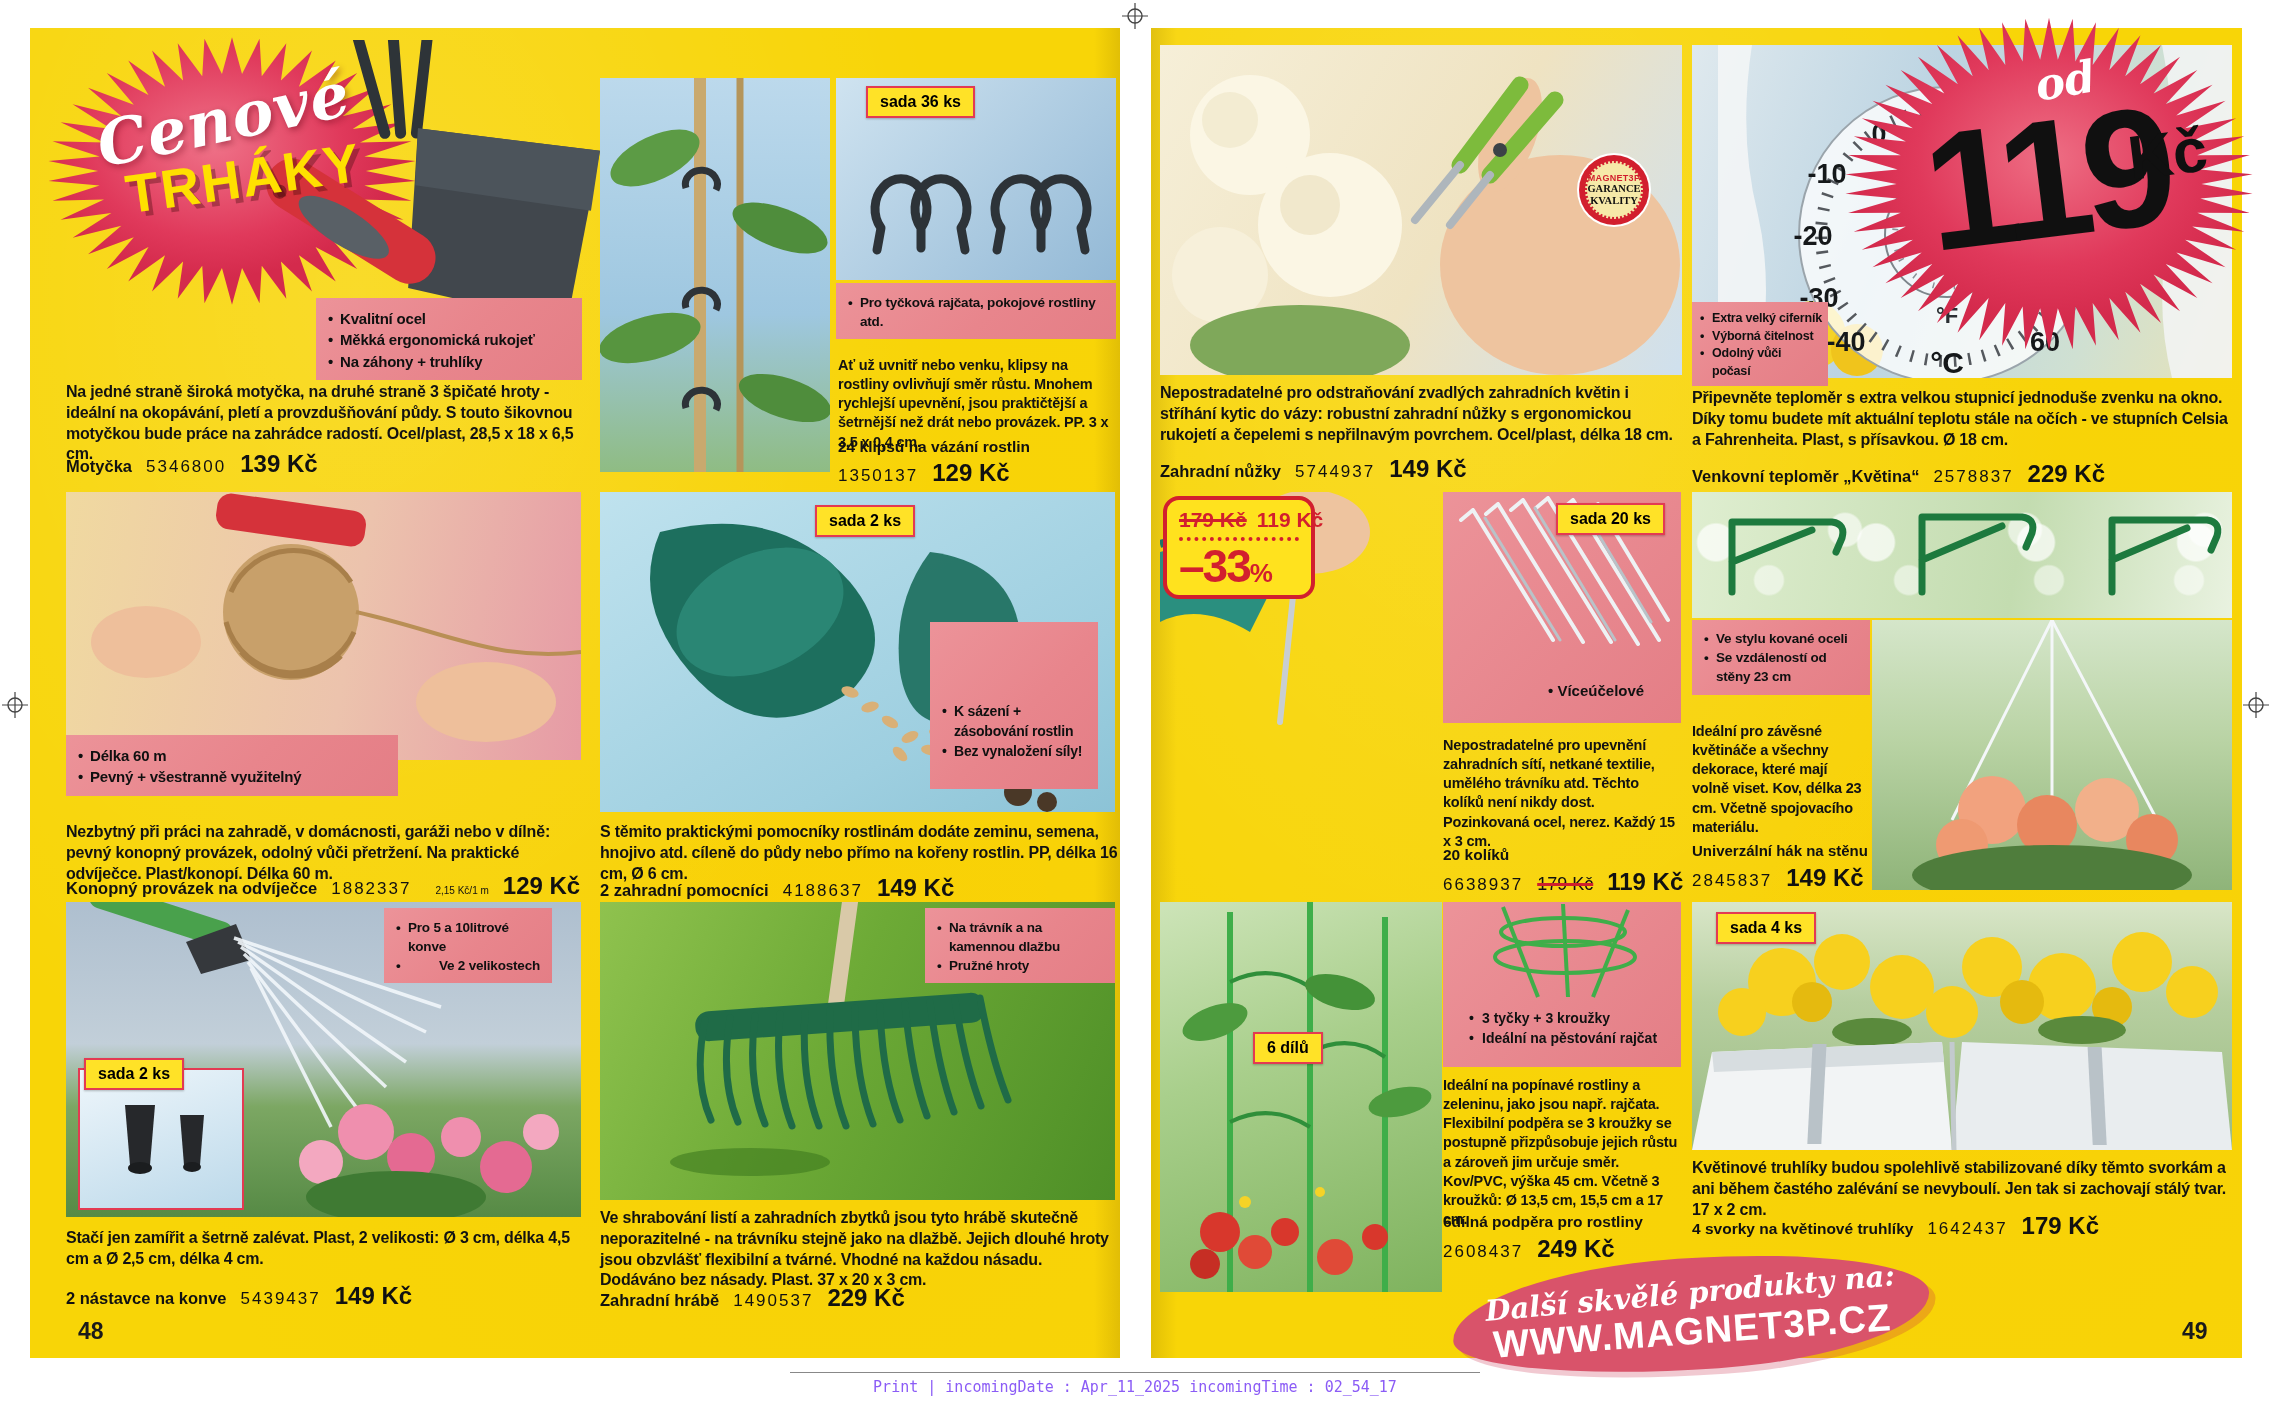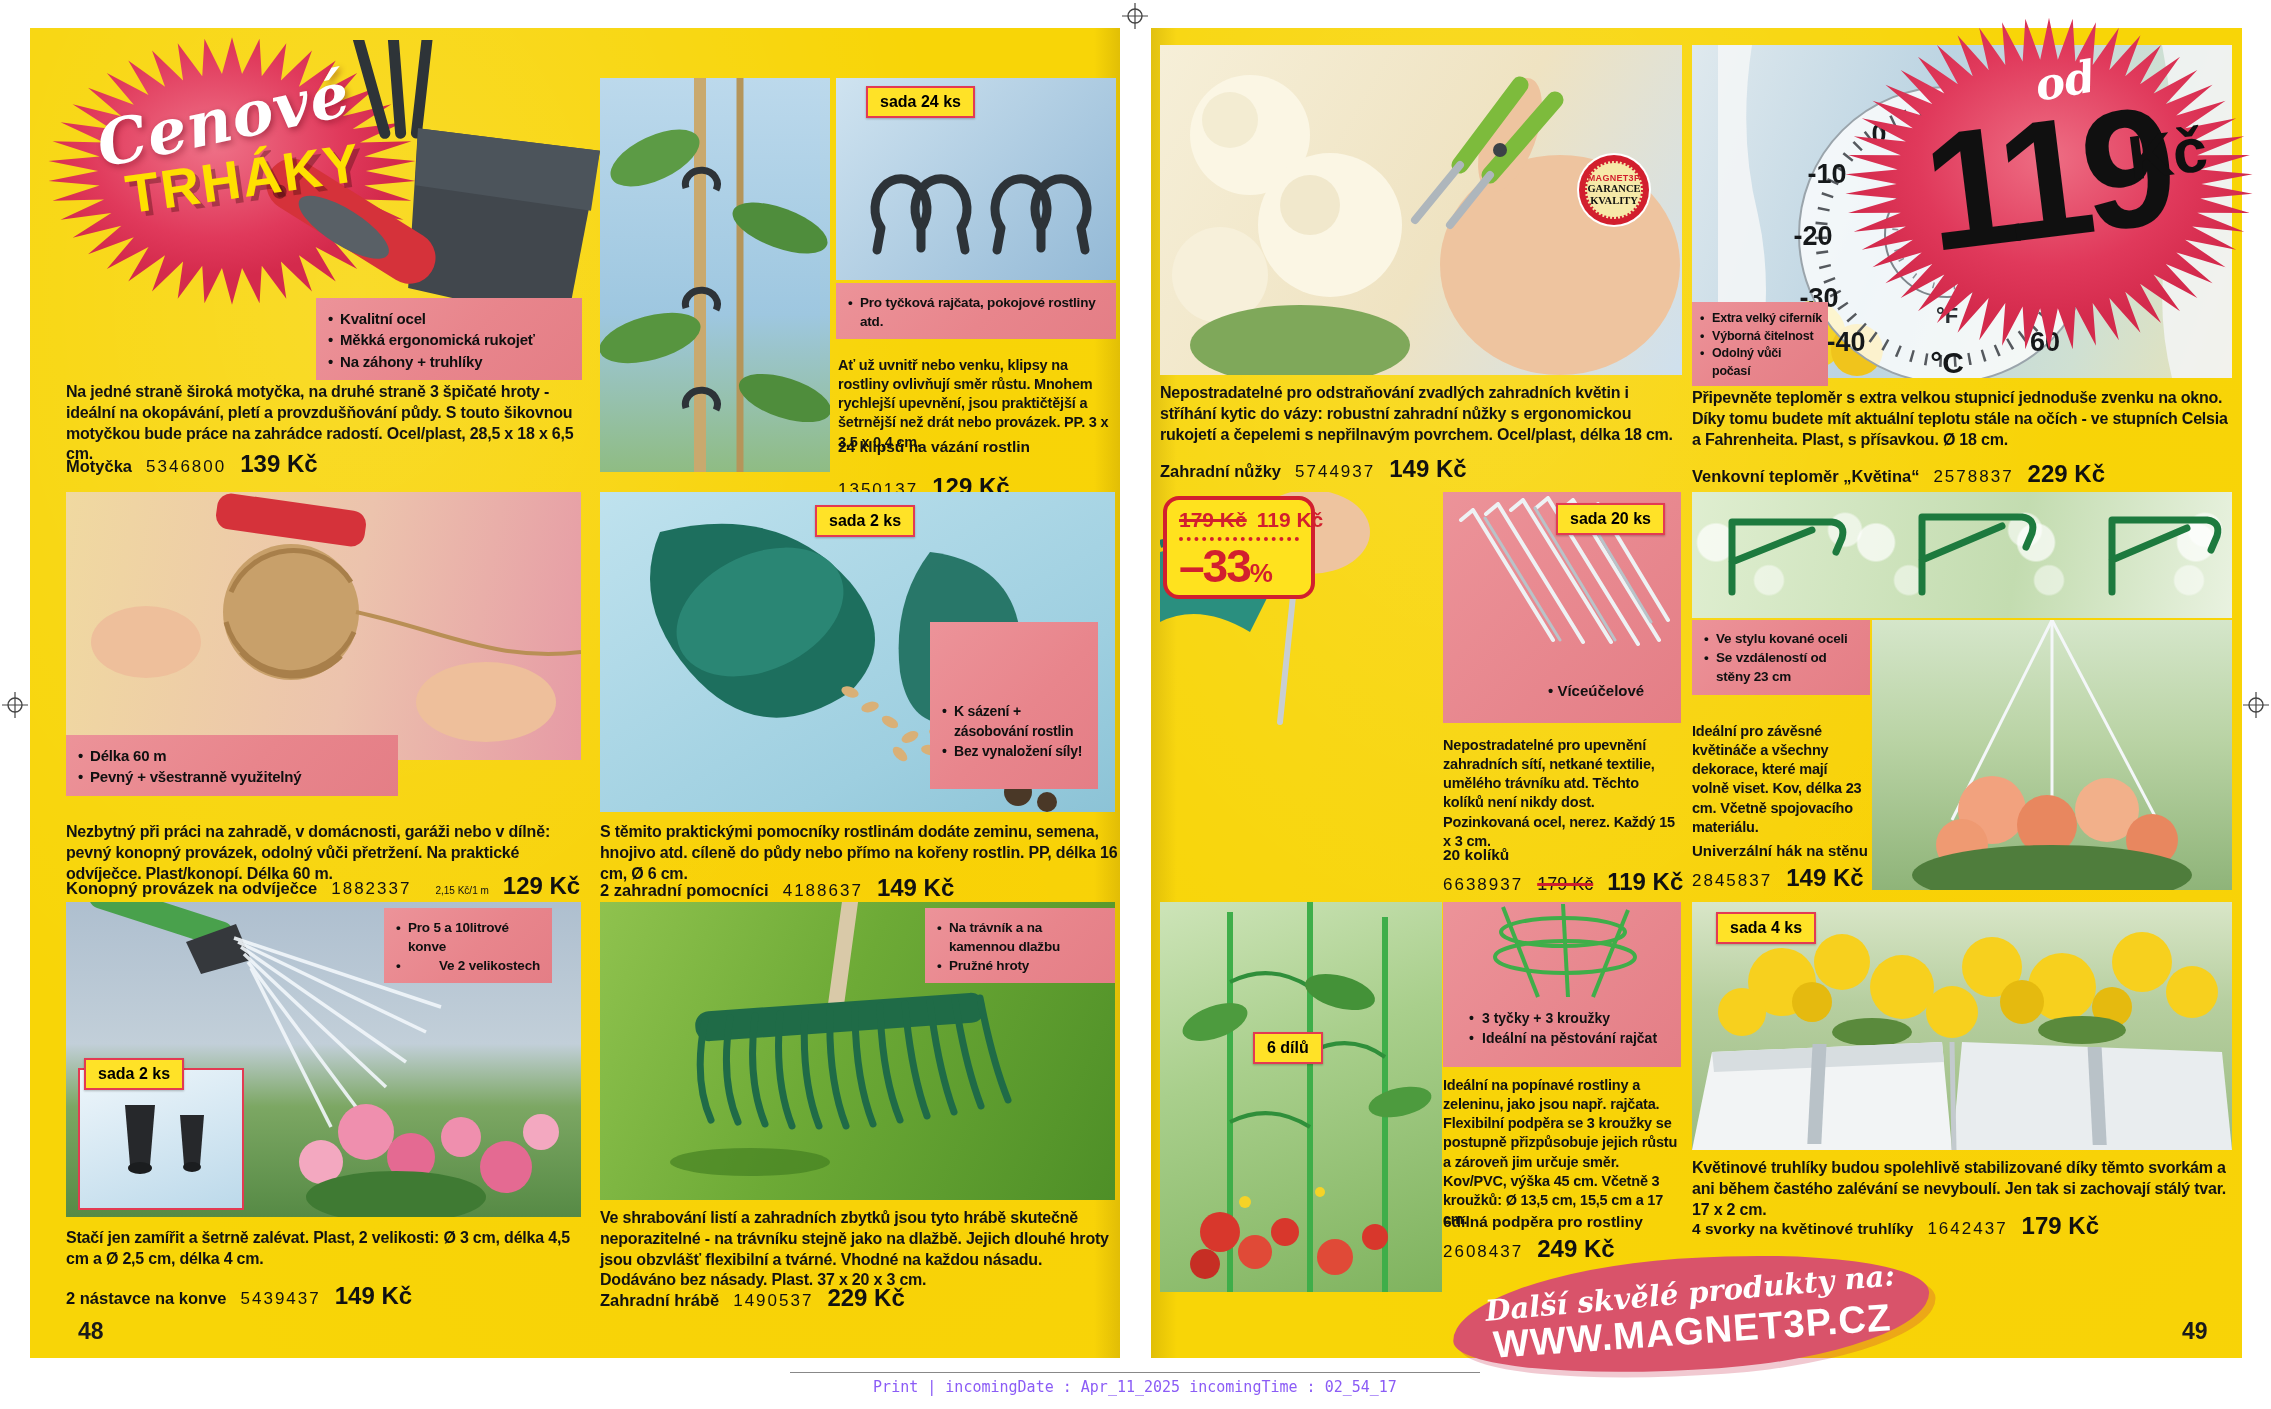--- a/index.html
+++ b/index.html
@@ -143,30 +143,30 @@
     </svg>
   </div>
   <div class="abs photo" style="left:836px;top:78px;width:280px;height:202px;background:linear-gradient(135deg,#cfe3f0,#93b9d6);">
     <svg width="280" height="202" viewBox="0 0 280 202">
       <g stroke="#2d3338" stroke-width="9" fill="none" stroke-linecap="round">
         <path d="M45,150 a26,30 0 1 1 40,0 M85,150 a26,30 0 1 1 40,0 M45,150 l-4,22 M125,150 l4,22 M85,150 v20"></path>
         <path d="M165,150 a26,30 0 1 1 40,0 M205,150 a26,30 0 1 1 40,0 M165,150 l-4,22 M245,150 l4,22 M205,150 v20"></path>
       </g>
     </svg>
   </div>
-  <div class="abs sada" style="left:866px;top:86px;z-index:3;">sada 24 ks</div>
+  <div class="abs sada" style="left:866px;top:86px;z-index:3;">sada 36 ks</div>
   <div class="abs bullets" style="left:836px;top:283px;width:280px;">
     <ul>
         <li style="font-size:13.5px;">Pro tyčková rajčata, pokojové rostliny atd.</li>
       </ul>
   </div>
   <div class="abs desc sm" style="left:838px;top:356px;width:280px;">Ať už uvnitř nebo venku, klipsy na rostliny ovlivňují směr růstu. Mnohem rychlejší upevnění, jsou praktičtější a šetrnější než drát nebo provázek. PP. 3 x 3,5 x 0,4 cm.</div>
   <div class="abs" style="left:838px;top:438px;">
     <div class="pname" style="font-size:15.5px;">24 klipsů na vázání rostlin</div>
-    <div style="margin-top:17px;"><span class="psku" style="margin-left:0;">1350137</span><span class="pprice">129 Kč</span></div>
+    <div style="margin-top:3px;"><span class="psku" style="margin-left:0;">1350137</span><span class="pprice">129 Kč</span></div>
   </div>
 
   <div class="abs photo" style="left:66px;top:492px;width:515px;height:268px;background:linear-gradient(100deg,#f0d9a0,#ecc3ad 55%,#e69aa5);">
     <svg width="515" height="268" viewBox="0 0 515 268">
       <rect x="150" y="10" width="150" height="36" rx="14" fill="#d5323a" transform="rotate(8 225 28)"></rect>
       <circle cx="225" cy="120" r="68" fill="#c8a06a"></circle>
       <path d="M165,100 a68,68 0 0 1 120,-10 M160,130 a68,68 0 0 0 128,10 M175,160 a68,68 0 0 0 100,4" stroke="#a87f4a" stroke-width="5" fill="none"></path>
       <path d="M290,120 C380,140 430,170 515,160" stroke="#b98f55" stroke-width="4" fill="none"></path>
       <ellipse cx="80" cy="150" rx="55" ry="36" fill="#eebf9b"></ellipse>
       <ellipse cx="420" cy="210" rx="70" ry="40" fill="#eebf9b"></ellipse>

